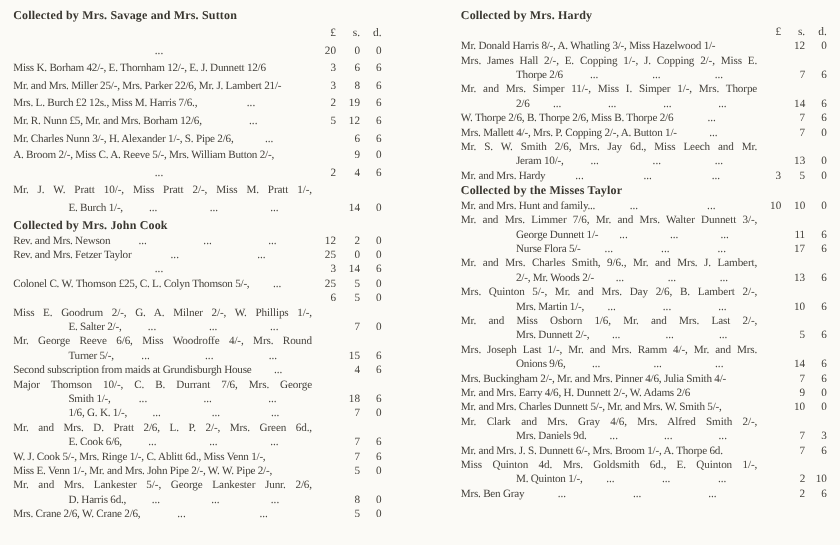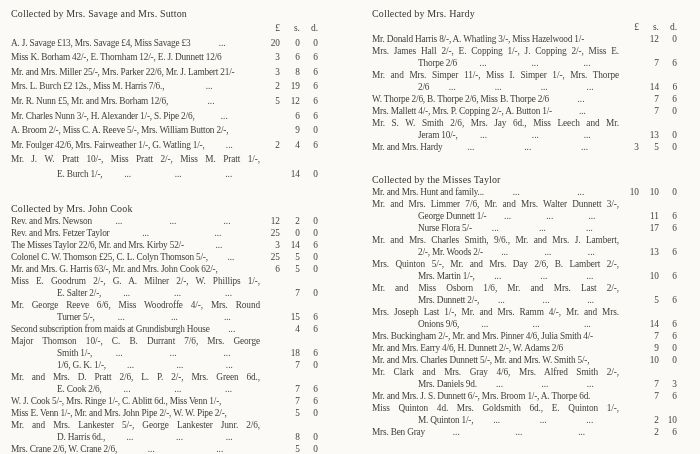--- a/index.html
+++ b/index.html
@@ -4,26 +4,26 @@
 <style>
   html,body{margin:0;padding:0;}
   body{
     width:700px;height:454px;
     font-family:"Liberation Serif","DejaVu Serif",serif;
     overflow:hidden;
   }
   .page{position:relative;width:700px;height:454px;overflow:hidden;}
   .col{position:absolute;top:7px;}
   .col-left{left:11px;width:307px;}
-  .col-right{left:372px;width:305px;}
+  .col-right{left:384px;width:305px;}
   .section-title{
-    font-weight:normal;font-size:10px;line-height:13px;
+    font-weight:bold;font-size:10px;line-height:13px;
     letter-spacing:.15px;white-space:nowrap;
   }
-  .section.gap{margin-top:20px;}
+  .section.gap{margin-top:0;}
   .row{
     display:flex;align-items:baseline;
     font-size:9.3px;line-height:12px;
   }
   .pre{
     font-size:9.3px;line-height:12px;
     text-align:justify;text-align-last:justify;
     padding-right:58px;white-space:normal;
     letter-spacing:-0.1px;
   }
@@ -46,21 +46,20 @@
   <div class="col col-left">
       <div class="section loose">
         <div class="section-title" style="color: rgb(57, 54, 47);">Collected by Mrs. Savage and Mrs. Sutton</div>
         <div class="row currency">
           <span class="fill"></span>
           <span class="amt l">£</span>
           <span class="amt s">s.</span>
           <span class="amt d">d.</span>
         </div>
         <div class="row">
-          <span class="txt">A. J. Savage £13, Mrs. Savage £4, Miss Savage £3</span>
           <span class="dots">...</span>
           <span class="amt l">20</span>
           <span class="amt s">0</span>
           <span class="amt d">0</span>
         </div>
         <div class="row">
           <span class="txt">Miss K. Borham 42/-, E. Thornham 12/-, E. J. Dunnett 12/6</span>
           <span class="fill"></span>
           <span class="amt l">3</span>
           <span class="amt s">6</span>
@@ -95,21 +94,20 @@
           <span class="amt d">6</span>
         </div>
         <div class="row">
           <span class="txt">A. Broom 2/-, Miss C. A. Reeve 5/-, Mrs. William Button 2/-,</span>
           <span class="fill"></span>
           <span class="amt l"></span>
           <span class="amt s">9</span>
           <span class="amt d">0</span>
         </div>
         <div class="row">
-          <span class="txt">Mr. Foulger 42/6, Mrs. Fairweather 1/-, G. Watling 1/-,</span>
           <span class="dots">...</span>
           <span class="amt l">2</span>
           <span class="amt s">4</span>
           <span class="amt d">6</span>
         </div>
         <div class="pre">Mr. J. W. Pratt 10/-, Miss Pratt 2/-, Miss M. Pratt 1/-,</div>
         <div class="row">
           <span class="txt indent">E. Burch 1/-,</span>
           <span class="dots">...</span>
           <span class="dots">...</span>
@@ -132,35 +130,33 @@
         </div>
         <div class="row">
           <span class="txt">Rev. and Mrs. Fetzer Taylor</span>
           <span class="dots">...</span>
           <span class="dots">...</span>
           <span class="amt l">25</span>
           <span class="amt s">0</span>
           <span class="amt d">0</span>
         </div>
         <div class="row">
-          <span class="txt">The Misses Taylor 22/6, Mr. and Mrs. Kirby 52/-</span>
           <span class="dots">...</span>
           <span class="amt l">3</span>
           <span class="amt s">14</span>
           <span class="amt d">6</span>
         </div>
         <div class="row">
           <span class="txt">Colonel C. W. Thomson £25, C. L. Colyn Thomson 5/-,</span>
           <span class="dots">...</span>
           <span class="amt l">25</span>
           <span class="amt s">5</span>
           <span class="amt d">0</span>
         </div>
         <div class="row">
-          <span class="txt">Mr. and Mrs. G. Harris 63/-, Mr. and Mrs. John Cook 62/-,</span>
           <span class="fill"></span>
           <span class="amt l">6</span>
           <span class="amt s">5</span>
           <span class="amt d">0</span>
         </div>
         <div class="pre">Miss E. Goodrum 2/-, G. A. Milner 2/-, W. Phillips 1/-,</div>
         <div class="row">
           <span class="txt indent">E. Salter 2/-,</span>
           <span class="dots">...</span>
           <span class="dots">...</span>
@@ -200,21 +196,21 @@
           <span class="txt indent">1/6, G. K. 1/-,</span>
           <span class="dots">...</span>
           <span class="dots">...</span>
           <span class="dots">...</span>
           <span class="amt l"></span>
           <span class="amt s">7</span>
           <span class="amt d">0</span>
         </div>
         <div class="pre">Mr. and Mrs. D. Pratt 2/6, L. P. 2/-, Mrs. Green 6d.,</div>
         <div class="row">
-          <span class="txt indent">E. Cook 2/6,</span>
+          <span class="txt indent">E. Cook 6/6,</span>
           <span class="dots">...</span>
           <span class="dots">...</span>
           <span class="dots">...</span>
           <span class="amt l"></span>
           <span class="amt s">7</span>
           <span class="amt d">6</span>
         </div>
         <div class="row">
           <span class="txt">W. J. Cook 5/-, Mrs. Ringe 1/-, C. Ablitt 6d., Miss Venn 1/-,</span>
           <span class="fill"></span>

